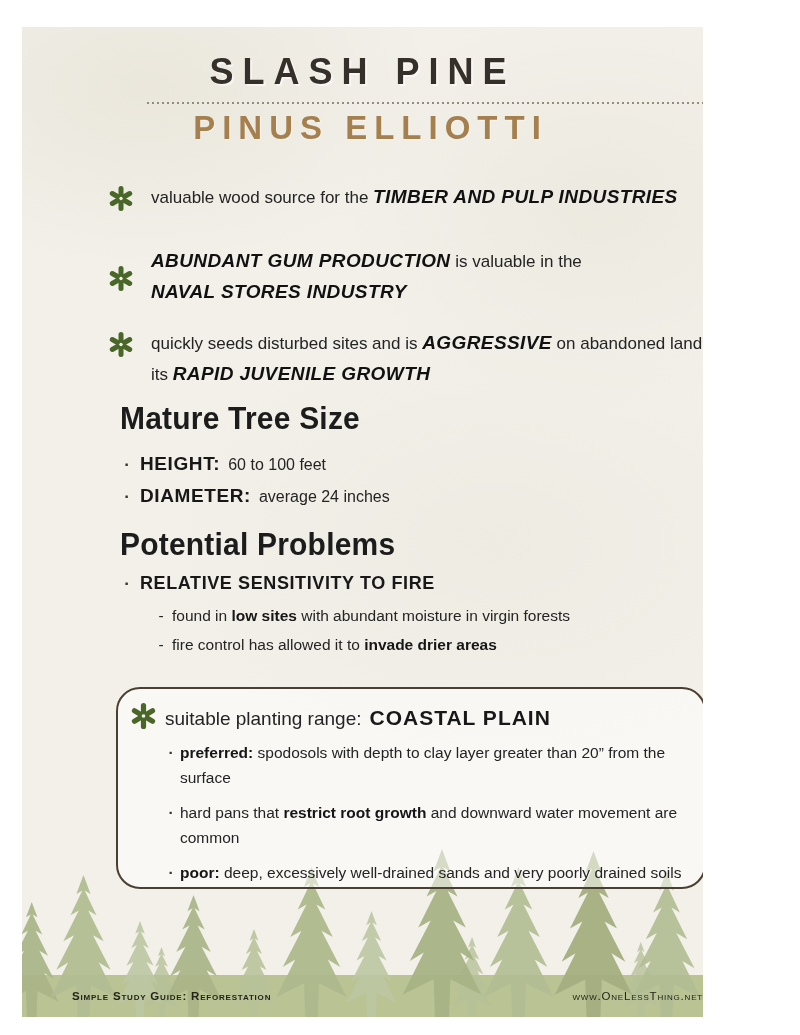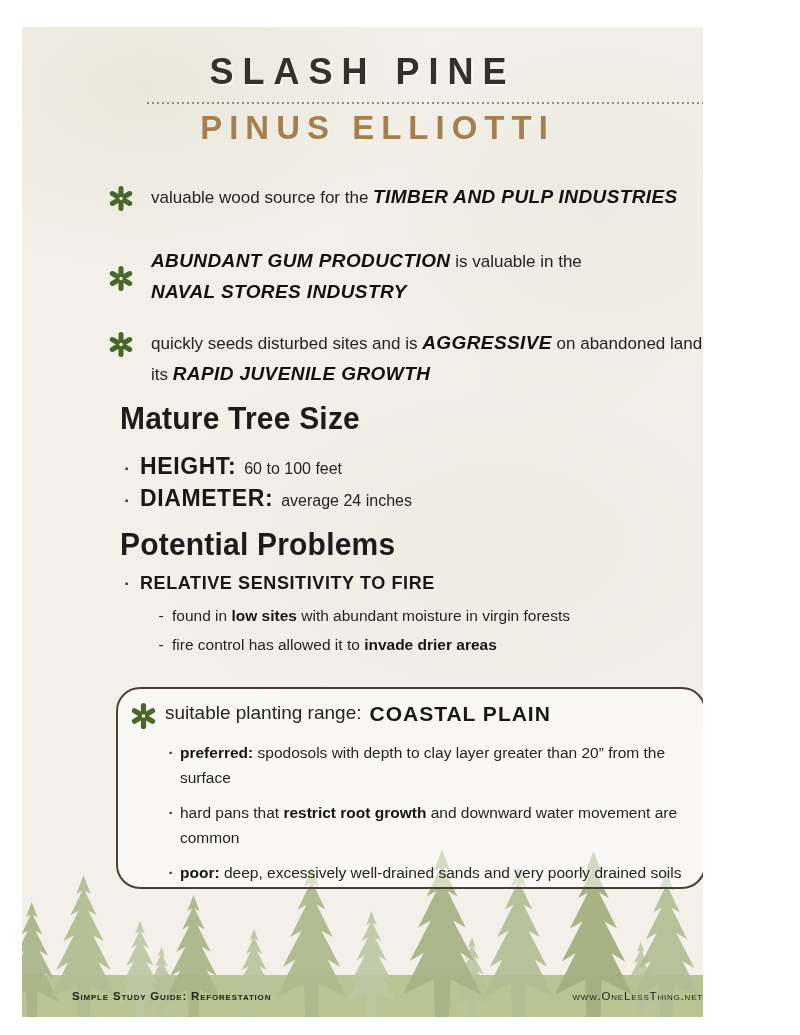--- a/index.html
+++ b/index.html
@@ -20,21 +20,21 @@
   .title-main{
     position:absolute;top:24px;left:0;width:100%;text-align:center;
     font-size:36px;font-weight:bold;letter-spacing:9px;color:#35302a;
     text-shadow:2px 2px 0 rgba(255,255,255,0.55);
   }
   .divider{
     position:absolute;top:75px;left:125px;width:608px;height:2px;
     background-image:repeating-linear-gradient(to right,#938b7b 0 2px,transparent 2px 5px);
   }
   .title-sub{
-    position:absolute;top:82px;left:15px;width:100%;text-align:center;
+    position:absolute;top:82px;left:8px;width:100%;text-align:center;
     font-size:33px;font-weight:bold;letter-spacing:7px;color:#a5804e;
     text-shadow:1px 1px 0 rgba(255,255,255,0.5);
   }
   .fact{position:absolute;display:flex;align-items:flex-start;}
   .fact .icon{flex:none;width:26px;height:27px;margin-top:3px;}
   .fact-text{font-size:17px;color:#242424;line-height:30px;margin-left:17px;}
   .marker-i{font-weight:bold;font-style:italic;font-size:19px;letter-spacing:0.4px;color:#111;}
   .marker{font-weight:bold;font-size:18px;letter-spacing:0.6px;color:#181818;}
   .fact1{top:155px;left:86px;width:640px;}
   .fact2{top:219px;left:86px;width:500px;align-items:center;}
@@ -43,32 +43,32 @@
     position:absolute;left:98px;font-size:30px;font-weight:bold;color:#1c1c1c;
     letter-spacing:0.2px;transform:scaleY(1.04);transform-origin:left top;
   }
   .h-mature{top:374px;}
   .h-problems{top:500px;}
   .bullet-row{position:absolute;display:flex;align-items:baseline;font-size:17px;color:#242424;}
   .bullet-dot{width:26px;text-align:center;flex:none;font-weight:bold;color:#333;}
   .b-height{top:426px;left:92px;}
   .b-diameter{top:458px;left:92px;}
   .b-fire{top:546px;left:92px;}
-  .bullet-label{font-weight:bold;letter-spacing:0.6px;font-size:23px;color:#181818;margin-right:8px;}
+  .bullet-label{font-weight:bold;letter-spacing:0.6px;font-size:19px;color:#181818;margin-right:8px;}
   .bullet-value{font-size:16px;color:#242424;}
   .sub-bullet{position:absolute;display:flex;align-items:baseline;font-size:15.5px;color:#242424;}
   .sub-dash{width:22px;text-align:center;flex:none;}
   .s1{top:580px;left:128px;}
   .s2{top:609px;left:128px;}
   .range-box{
     position:absolute;left:94px;top:660px;width:590px;height:202px;
     border:2px solid #4a3f33;border-radius:24px;background:rgba(255,255,255,0.5);
     box-sizing:border-box;
   }
-  .box-header{display:flex;align-items:flex-start;padding:13px 0 0 12px;}
+  .box-header{display:flex;align-items:flex-end;padding:13px 0 0 12px;}
   .box-header .icon{flex:none;width:27px;height:28px;margin-right:8px;}
   .box-label{font-size:19px;color:#242424;margin-right:8px;}
   .box-value{font-weight:bold;font-size:21px;letter-spacing:1px;color:#181818;}
   .box-bullet{display:flex;align-items:baseline;font-size:15.5px;color:#242424;line-height:25px;margin:10px 0 0 44px;}
   .box-bullet .bullet-dot{width:18px;}
   .box-bullet .txt{max-width:520px;}
   b{color:#161616;}
   .forest{position:absolute;left:0;top:820px;width:753px;height:170px;}
   .footer-bar{
     position:absolute;left:0;top:948px;width:753px;height:42px;

